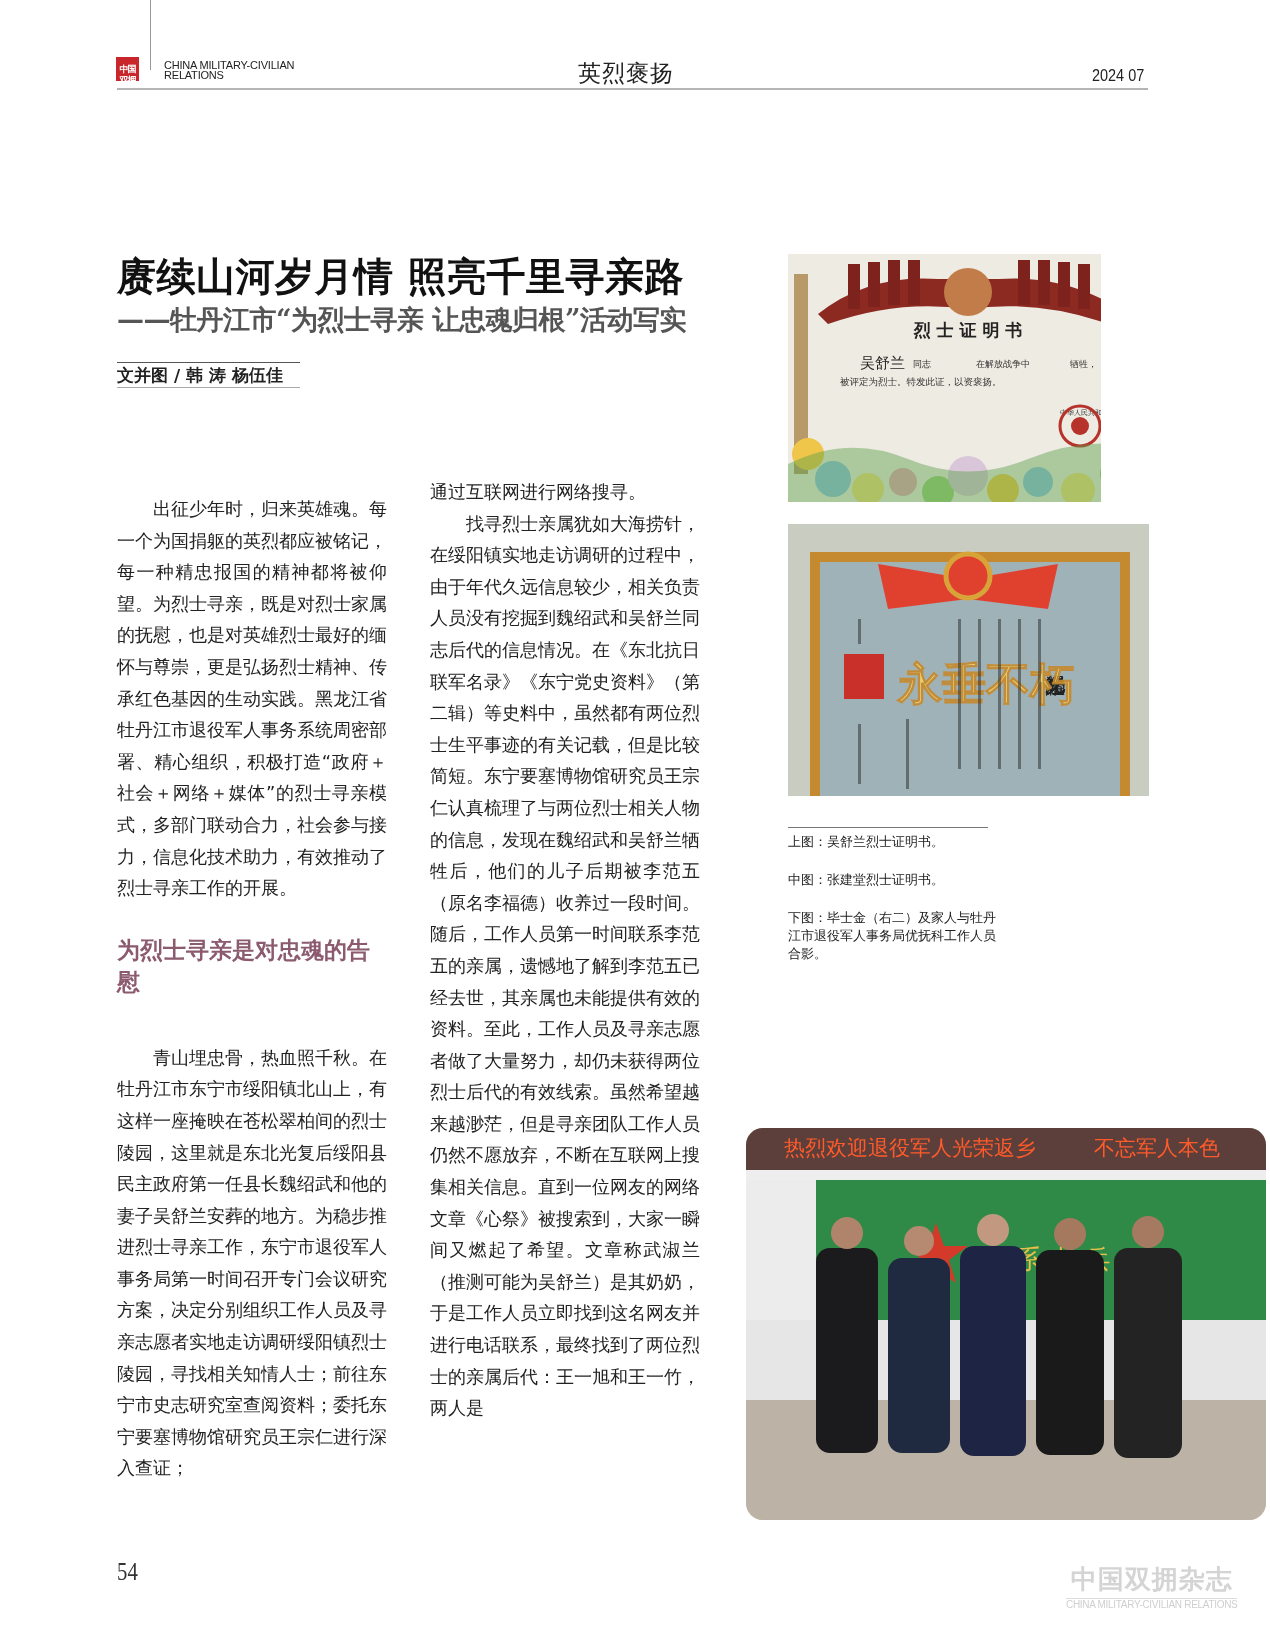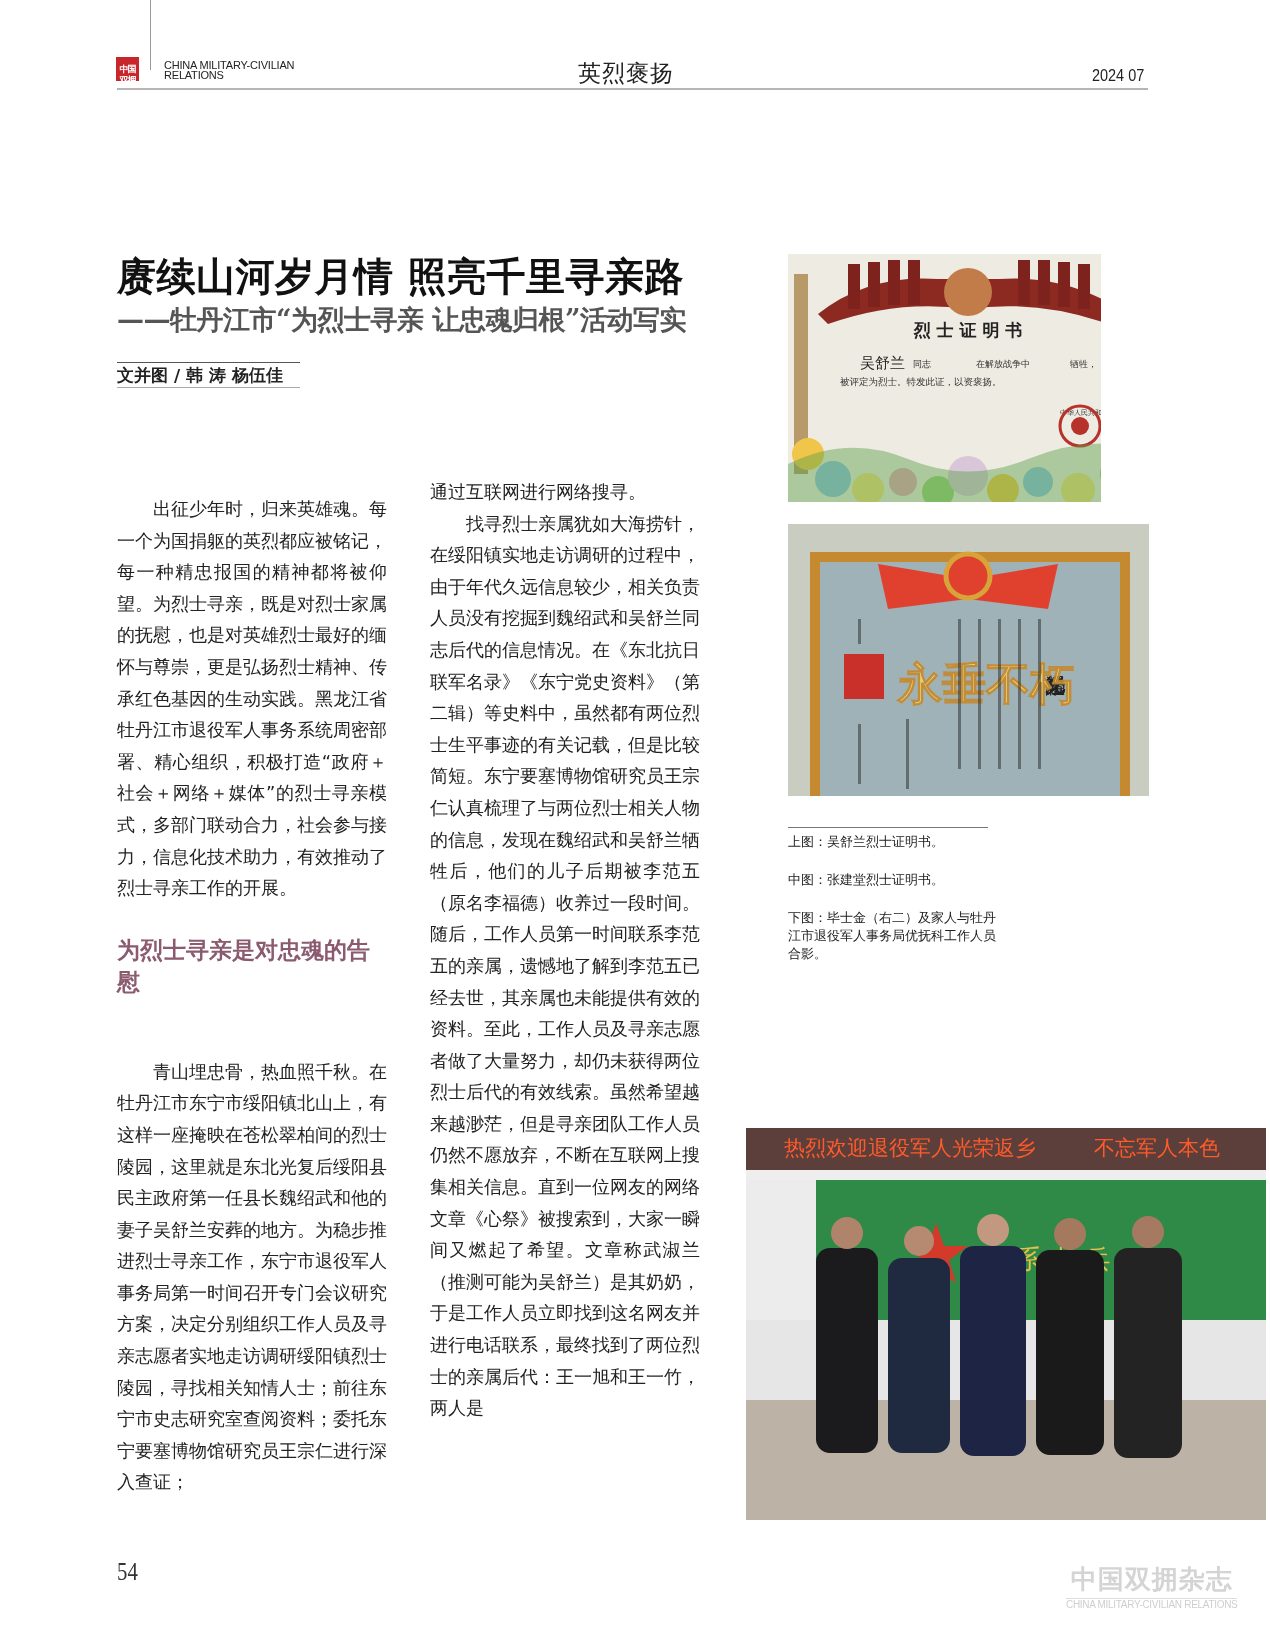--- a/index.html
+++ b/index.html
@@ -17,26 +17,26 @@
     .subtitle { position:absolute; left:117px; top:302px; font-family:"DejaVu Serif", serif; font-size:27px; color:#555; white-space:nowrap; letter-spacing:-0.5px;font-weight:bold; }
     .byline-rule { position:absolute; left:117px; top:362px; width:183px; height:1px; background:#555; }
     .byline { position:absolute; left:117px; top:364px; font-family:"DejaVu Serif", serif; font-size:17px; font-weight:bold; color:#222; white-space:nowrap; }
     .byline-under { position:absolute; left:117px; top:387px; width:183px; height:1px; background:#aaa; }
 
     .col { position:absolute; width:270px; font-size:18px; line-height:31.6px; color:#222; text-align:justify; }
     .col p { text-indent:2em; }
     .col p.noindent { text-indent:0; }
     .col1 { left:117px; top:493px; }
     .col2 { left:430px; top:476px; }
-    .subhead { font-size:23px; font-weight:bold; color:#8b5a6e; line-height:32px; margin-top:30px; margin-bottom:58px; text-align:left; }
+    .subhead { font-size:23px; font-weight:bold; color:#8b5a6e; line-height:32px; margin-top:30px; margin-bottom:44px; text-align:left; }
 
     .photo { position:absolute; overflow:hidden; }
     .photo1 { left:788px; top:254px; width:313px; height:248px; background:#efece3; }
     .photo2 { left:788px; top:524px; width:361px; height:272px; background:#b8c4c0; }
-    .photo3 { left:746px; top:1128px; width:520px; height:392px; background:#c9c5bb; }
+    .photo3 { left:746px; top:1128px; width:520px; height:392px; background:#c9c5bb;border-radius:17px; }
 
     .caption-rule { position:absolute; left:788px; top:827px; width:200px; height:1px; background:#777; }
     .captions { position:absolute; left:788px; top:833px; width:210px; font-family:Liberation Serif, serif; font-size:13px; line-height:18px; color:#222; }
     .captions div { margin-bottom:20px; }
 
     .page-num { position:absolute; left:117px; top:1557px; font-family:"Liberation Serif", serif; font-size:26px; color:#333; transform:scaleX(0.8); transform-origin:left; }
     .footer-logo { position:absolute; left:1066px; top:1562px; text-align:center; color:#d0d0d0; }
     .footer-logo .zh { font-size:26px; font-weight:bold; letter-spacing:1px; color:#d4d4d4; }
     .footer-logo .en { font-family:"Liberation Sans", sans-serif; font-size:10px; color:#cfcfcf; letter-spacing:-0.3px; border-top:1px solid #ddd; margin-top:1px; }
   </style>

